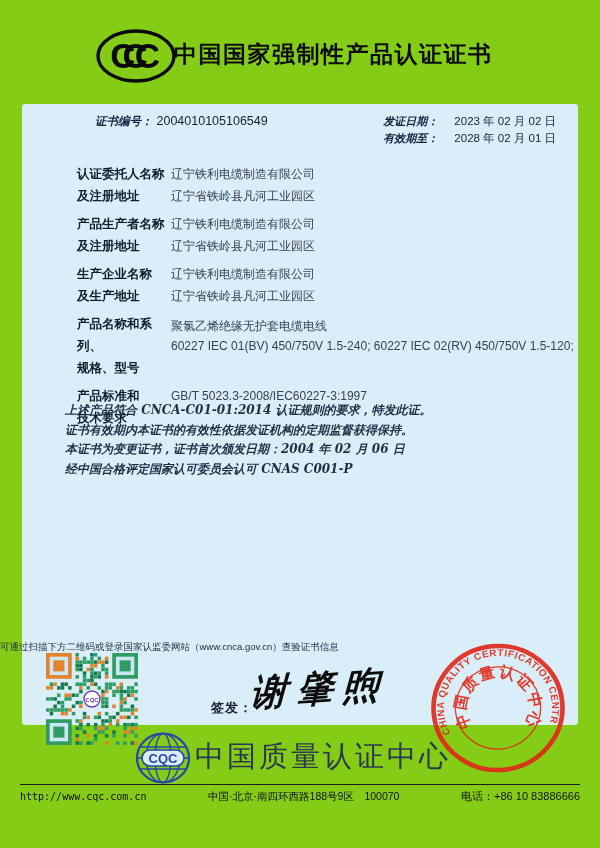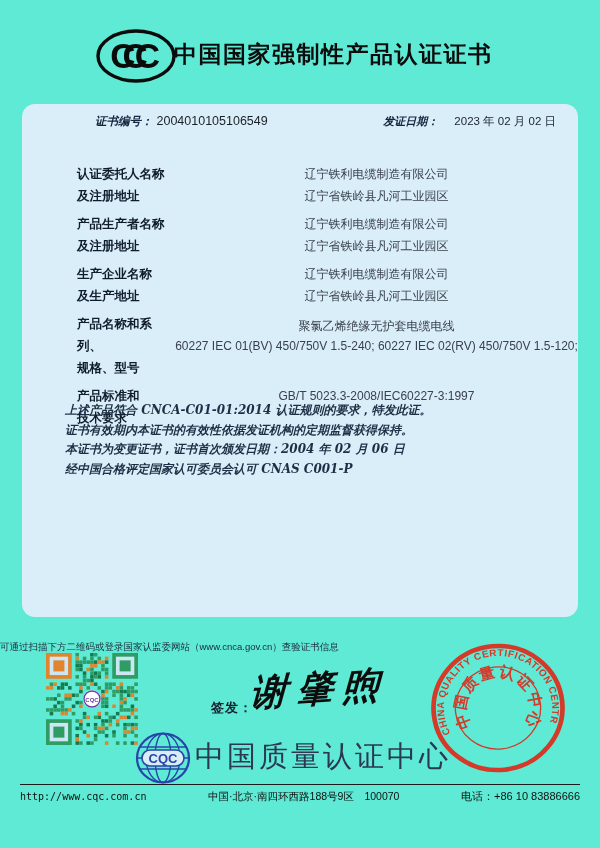--- a/index.html
+++ b/index.html
@@ -1,42 +1,42 @@
 <!DOCTYPE html>
 <html><head>
 <meta charset="utf-8">
 <style>
   * { margin:0; padding:0; box-sizing:border-box; }
   html,body { width:600px; }
   body { font-family:"Liberation Sans", sans-serif; }
-  .page { position:relative; width:600px; height:848px; background:#5eead4; overflow:hidden; }
+  .page { position:relative; width:600px; height:848px; background:#84cc16; overflow:hidden; }
 
   
   .ccc-logo { position:absolute; left:94px; top:27px; }
   .page-title { position:absolute; left:174px; top:39px; font-size:23px; font-weight:700;
                 color:#0c0c0c; letter-spacing:1.5px; }
 
   
-  .panel { position:absolute; left:22px; top:104px; width:556px; height:513px;
-           background:#daeef9; border-radius:13px; }
+  .panel { position:absolute; left:22px; top:104px; width:556px; height:621px;
+           background:#daeef9; border-radius:3px; }
 
   .cert-row { display:flex; align-items:flex-start; padding:9px 22px 0 73px; }
   .kai { font-family:"DejaVu Serif", serif; font-style:italic; font-weight:700; color:#11263f; }
   .cert-num-label { font-size:11.5px; line-height:17px; }
   .cert-num-value { font-size:12.5px; color:#1a2026; line-height:16px; margin-left:4px; }
   .dates { margin-left:auto; }
   .date-line { display:flex; line-height:17px; }
   .date-label { font-size:11px; }
   .date-value { font-size:11.5px; color:#1a2230; margin-left:16px; }
 
   .fields { position:absolute; left:43px; top:59px; width:505px;margin-left:12px; }
   .field-row { display:flex; margin-bottom:6px; }
   .field-labels { width:94px; flex-shrink:0; }
   .field-labels div { font-size:12.5px; font-weight:700; color:#101c2c; line-height:22px; }
-  .field-values { flex:1; padding-left:0;text-align:center; }
+  .field-values { flex:1; padding-left:0; }
   .field-values div { font-size:12px; color:#39414d; line-height:22px; }
   .field-values.tight div { line-height:16.5px; padding-top:3px; }
   .field-values.tight div:first-child { padding-top:5px; }
 
   .statement { position:absolute; left:43px; top:297px; width:500px; }
   .statement div { font-family:"DejaVu Serif", serif; font-style:italic; font-weight:600;
                    font-size:12px; color:#1d2f45; line-height:19.5px; }
 
   
   .verify-note { position:absolute; top:641px; left:0; width:100%; 
@@ -80,20 +80,24 @@
 
   <div class="panel">
 
     <div class="cert-row">
       <span class="kai cert-num-label">证书编号：</span>
       <span class="cert-num-value">2004010105106549</span>
       <div class="dates">
         <div class="date-line">
           <span class="kai date-label">发证日期：</span>
           <span class="date-value">2023 年 02 月 02 日</span>
+        </div>
+        <div class="date-line">
+          <span class="kai date-label">有效期至：</span>
+          <span class="date-value">2028 年 02 月 01 日</span>
         </div>
       </div>
     </div>
 
     <div class="fields">
       <div class="field-row">
         <div class="field-labels">
           <div>认证委托人名称</div>
           <div>及注册地址</div>
         </div>

